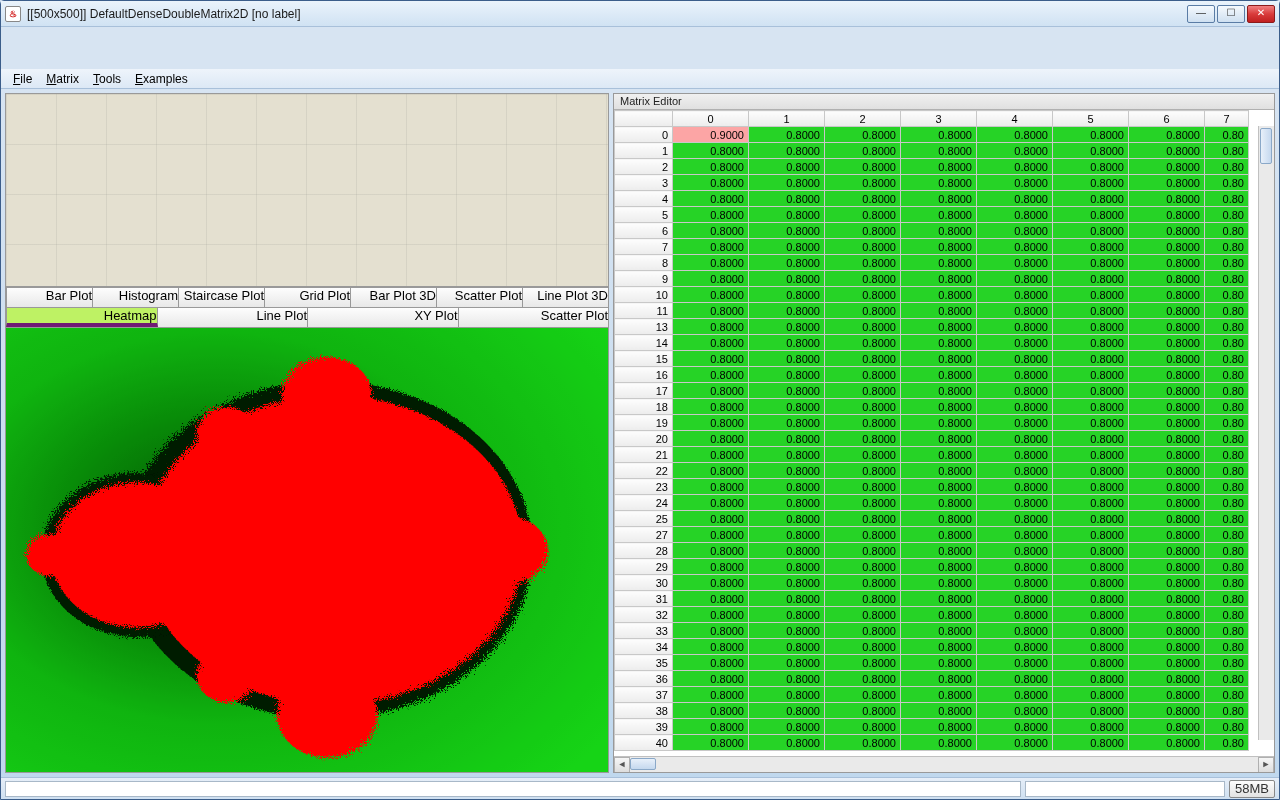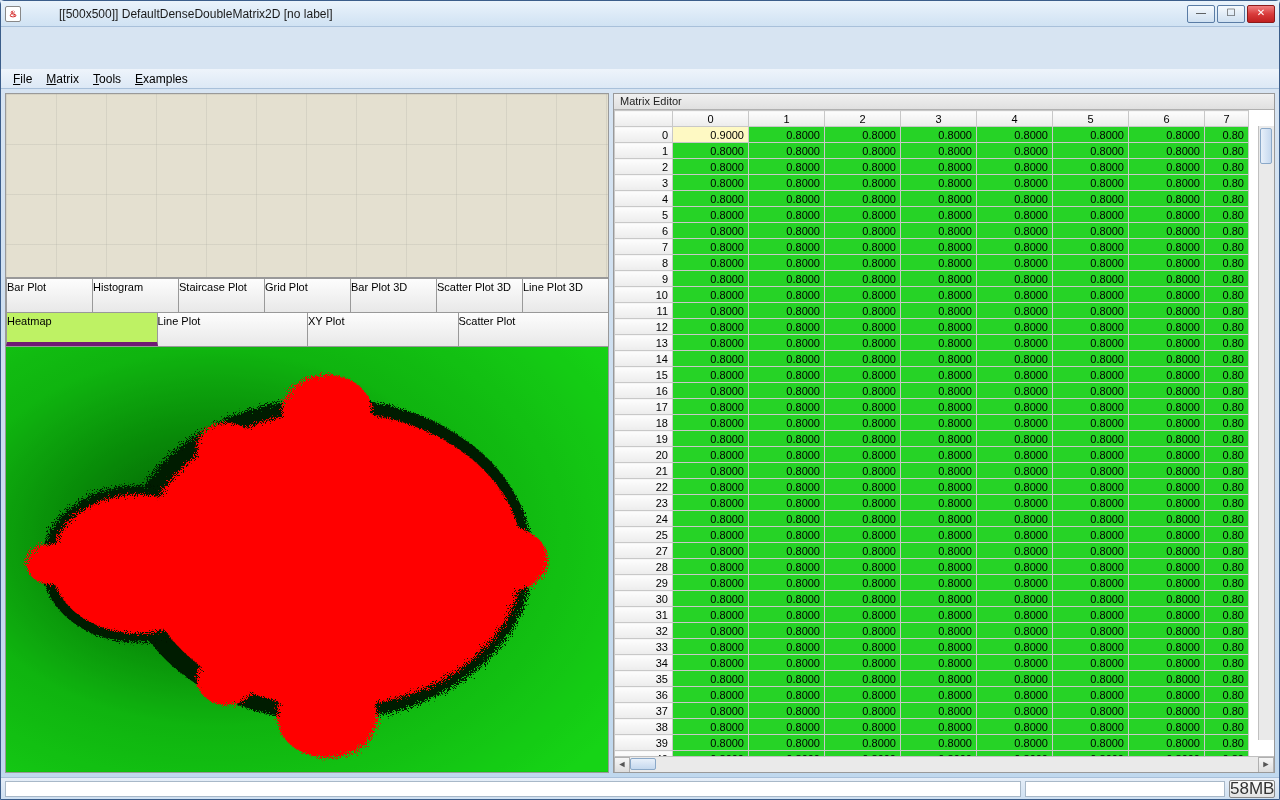--- a/index.html
+++ b/index.html
@@ -21,21 +21,21 @@
     height:26px; background:linear-gradient(to bottom,#eaf3fb,#d0e2f3);
     display:flex; align-items:center; padding:0 4px;
     border-bottom:1px solid #a8c0da;
   }
   .titlebar .java-icon {
     width:16px; height:16px; margin-right:6px;
     background:#fff; border:1px solid #888; border-radius:2px;
     font-size:9px; color:#c00; text-align:center; line-height:14px;
     font-weight:bold;
   }
-  .titlebar .title { color:#1a1a1a; font-size:12px; flex:1;margin-left:32px; }
+  .titlebar .title { color:#1a1a1a; font-size:12px; flex:1; }
   .winbtns { display:flex; gap:2px; }
   .winbtn {
     width:28px; height:18px; border:1px solid #5a7ca5;
     background:linear-gradient(to bottom,#f5f9fd,#cfe0f1);
     border-radius:2px; text-align:center; line-height:14px;
     font-size:10px; color:#333;
   }
   .winbtn.close { background:linear-gradient(to bottom,#f08080,#d93b3b,#c02020); color:#fff; border-color:#8b1a1a;}
   .menubar {
     height:20px; background:linear-gradient(to bottom,#eef4fb,#dce8f5);
@@ -59,24 +59,24 @@
     background:#e4e0d0;
     border:1px solid #999;
     background-image:
       linear-gradient(rgba(170,170,160,.25) 1px, transparent 1px),
       linear-gradient(90deg, rgba(170,170,160,.25) 1px, transparent 1px);
     background-size:50px 50px;
   }
   .tabs-wrap { border:1px solid #999; border-top:none; background:#ece9d8; }
   .tabrow { display:flex; }
   .tab {
-    flex:1; text-align:left; height:34px; line-height:16px;
+    flex:1; text-align:right; height:20px; line-height:16px;
     border:1px solid #999; border-bottom:none;
     background:linear-gradient(to bottom,#fdfdfd,#e8e8e8);
-    font-size:11px; color:#000;
+    font-size:13px; color:#000;
     margin-right:-1px;
   }
   .tab.active { background:#bef264; position:relative; z-index:2; border-bottom:4px solid #701a75; margin-bottom:-1px; font-weight:normal;}
   .heatmap {
     width:100%; height:460px;
     border:1px solid #999; border-top:none;
     background:#00bb00;
     position:relative; overflow:hidden;
   }
   .heatmap svg { width:100%; height:100%; display:block;}
@@ -104,21 +104,21 @@
     background:linear-gradient(to bottom,#fdfdfd,#ececec);
     font-weight:normal; text-align:center; color:#000;
   }
   table.matrix .rowhdr {
     background:linear-gradient(to bottom,#fdfdfd,#ececec);
     text-align:right; color:#000; width:58px;
   }
   table.matrix td.cell {
     background:#26d326; color:#000;
   }
-  table.matrix td.cell-first { background:#fef9c3;padding-left:17px; }
+  table.matrix td.cell-first { background:#fca5a5;padding-left:17px; }
   .colw { width:76px; }
   .colw-last { width:44px; }
   .hscroll {
     height:16px; background:#eaeaea; border-top:1px solid #c0c0c0;
     position:relative;
   }
   .hscroll .thumb {
     position:absolute; left:16px; top:1px; height:12px; width:26px;
     background:linear-gradient(to bottom,#e8f0fa,#c5d8ee);
     border:1px solid #8aa8c8; border-radius:2px;
@@ -144,21 +144,21 @@
     border-top:1px solid #a8c0da;
     display:flex; align-items:center; padding:0 4px; gap:4px;
   }
   .statusbar .field {
     flex:1; height:16px; background:#fff; border:1px solid #a8b8c8;
   }
   .statusbar .field.small { flex:0 0 200px; }
   .statusbar .mem {
     width:46px; height:18px;
     border:1px solid #888; background:linear-gradient(to bottom,#fdfdfd,#e2e2e2);
-    text-align:center; line-height:16px; font-size:17px; color:#333;
+    text-align:center; line-height:16px; font-size:13px; color:#333;
     border-radius:2px;
   }
   .table-scroll { flex:1; overflow:hidden; position:relative; }
 </style>
 </head>
 <body>
 
 <div class="window">
 
   <div class="titlebar">
@@ -382,31 +382,20 @@
                   <td class="cell colw">0.8000</td>
                   <td class="cell colw">0.8000</td>
                   <td class="cell colw">0.8000</td>
                   <td class="cell colw">0.8000</td>
                   <td class="cell colw">0.8000</td>
                   <td class="cell colw">0.8000</td>
                   <td class="cell colw">0.8000</td>
                   <td class="cell colw-last">0.80</td>
                 </tr>
                 <tr>
-                  <td class="rowhdr">12</td>
-                  <td class="cell colw">0.8000</td>
-                  <td class="cell colw">0.8000</td>
-                  <td class="cell colw">0.8000</td>
-                  <td class="cell colw">0.8000</td>
-                  <td class="cell colw">0.8000</td>
-                  <td class="cell colw">0.8000</td>
-                  <td class="cell colw">0.8000</td>
-                  <td class="cell colw-last">0.80</td>
-                </tr>
-                <tr>
                   <td class="rowhdr">13</td>
                   <td class="cell colw">0.8000</td>
                   <td class="cell colw">0.8000</td>
                   <td class="cell colw">0.8000</td>
                   <td class="cell colw">0.8000</td>
                   <td class="cell colw">0.8000</td>
                   <td class="cell colw">0.8000</td>
                   <td class="cell colw">0.8000</td>
                   <td class="cell colw-last">0.80</td>
                 </tr>

